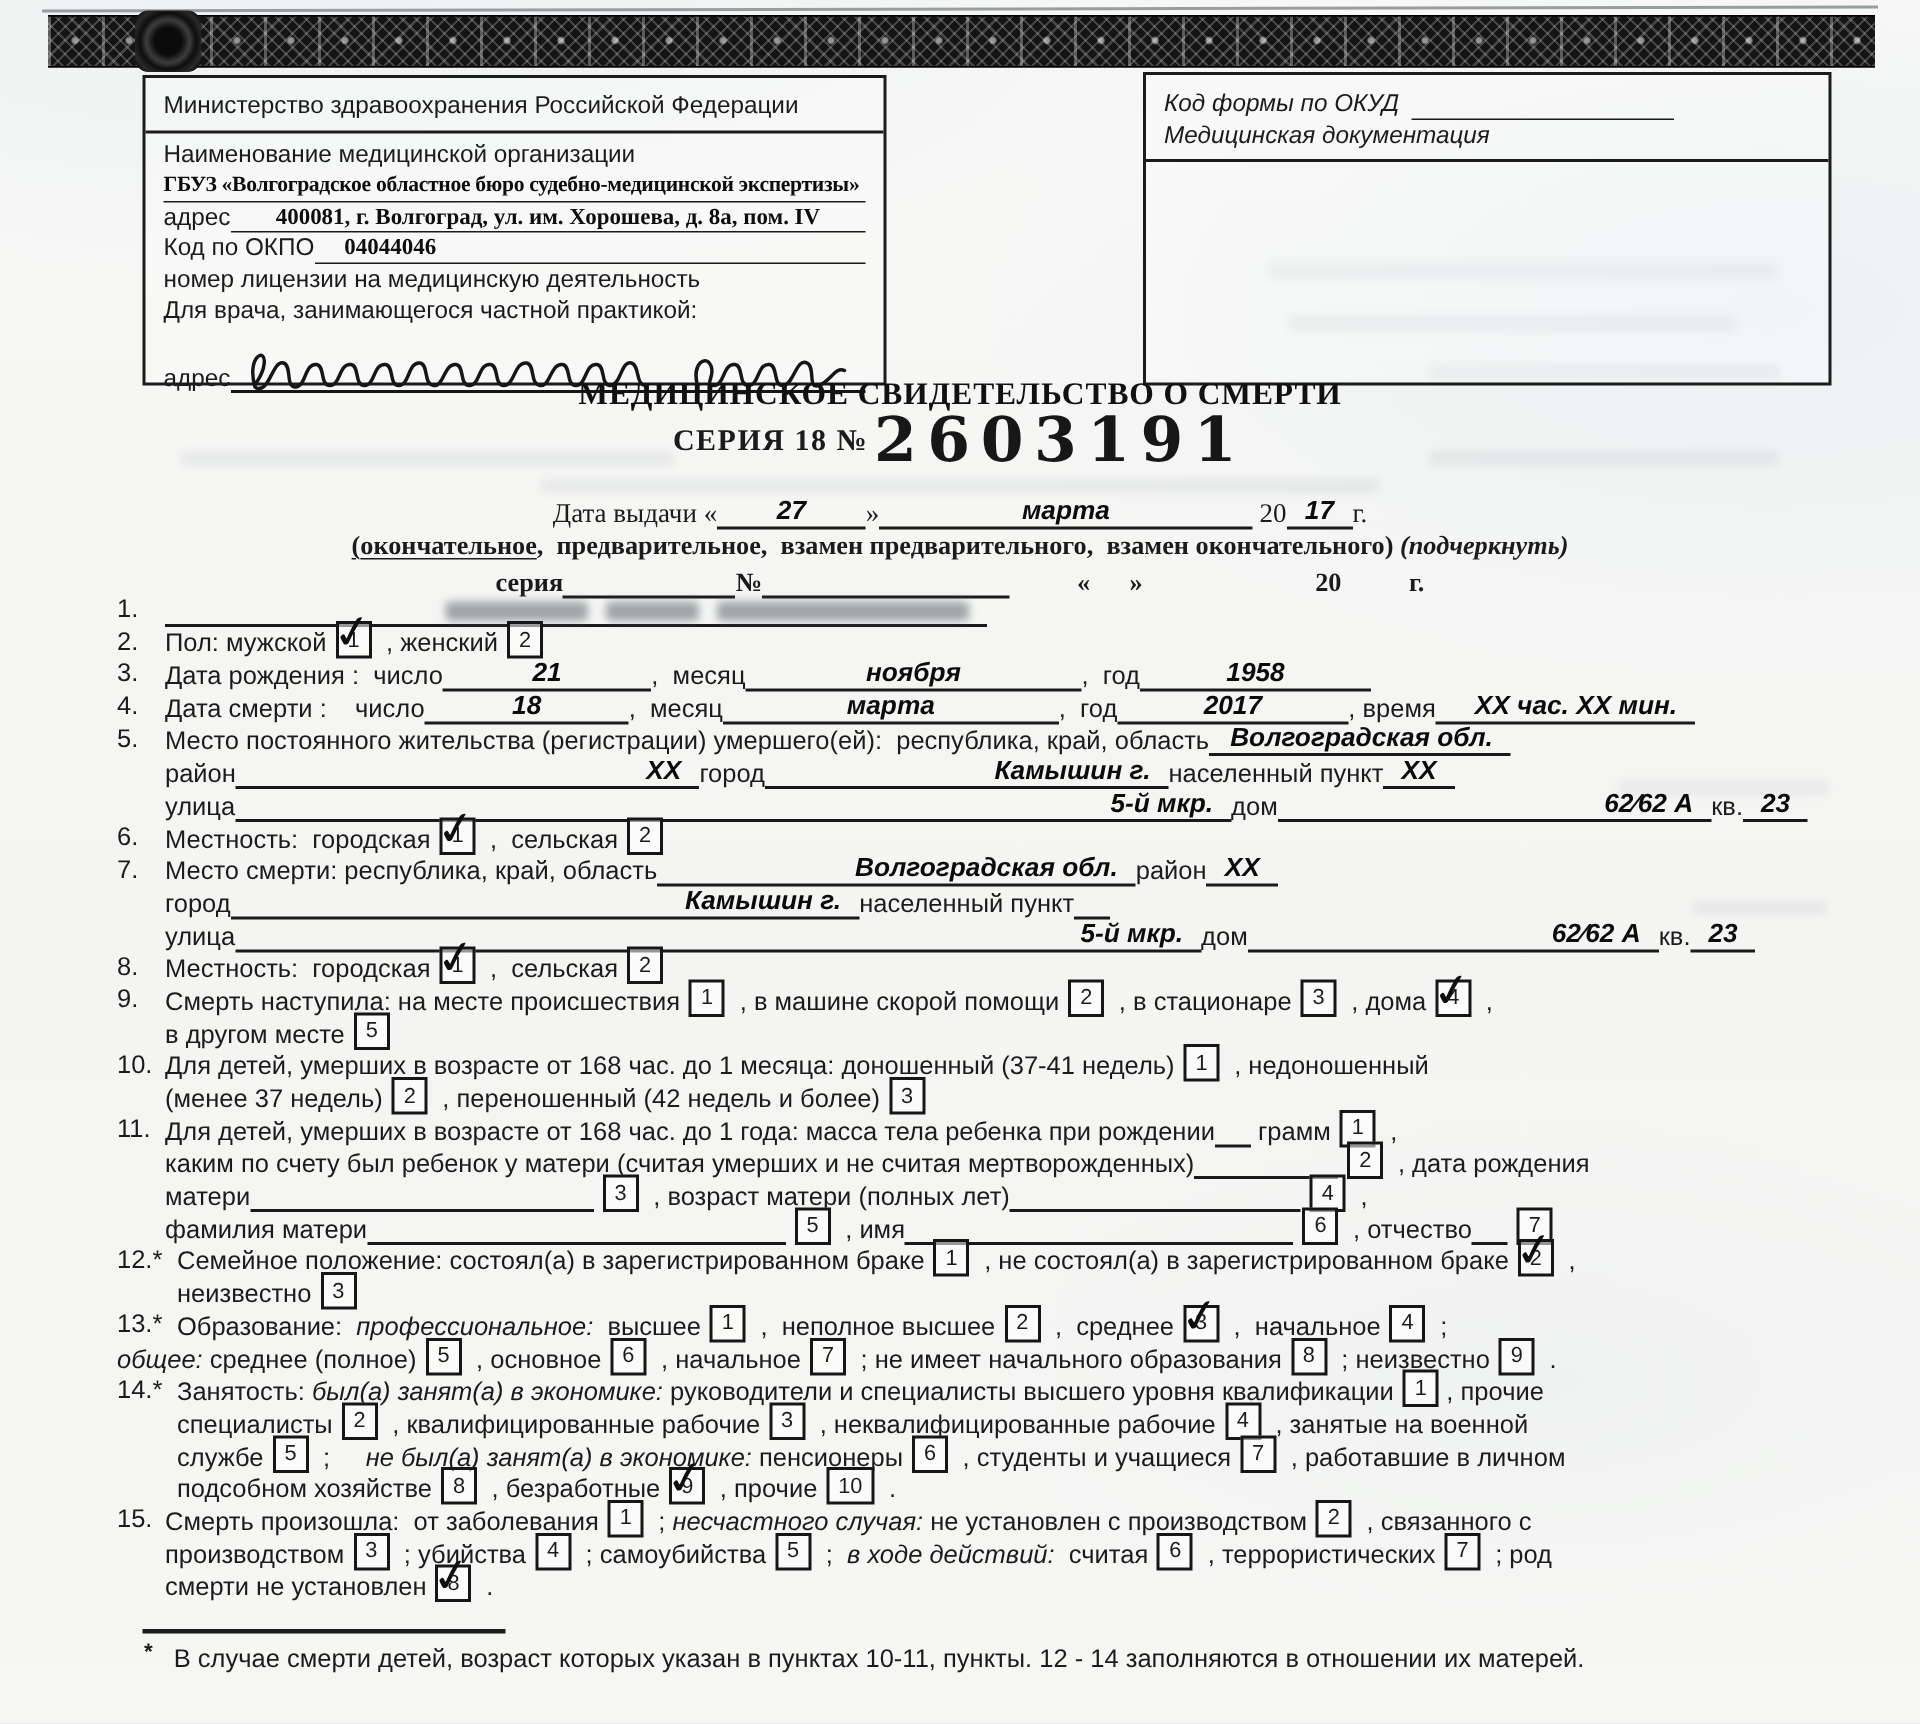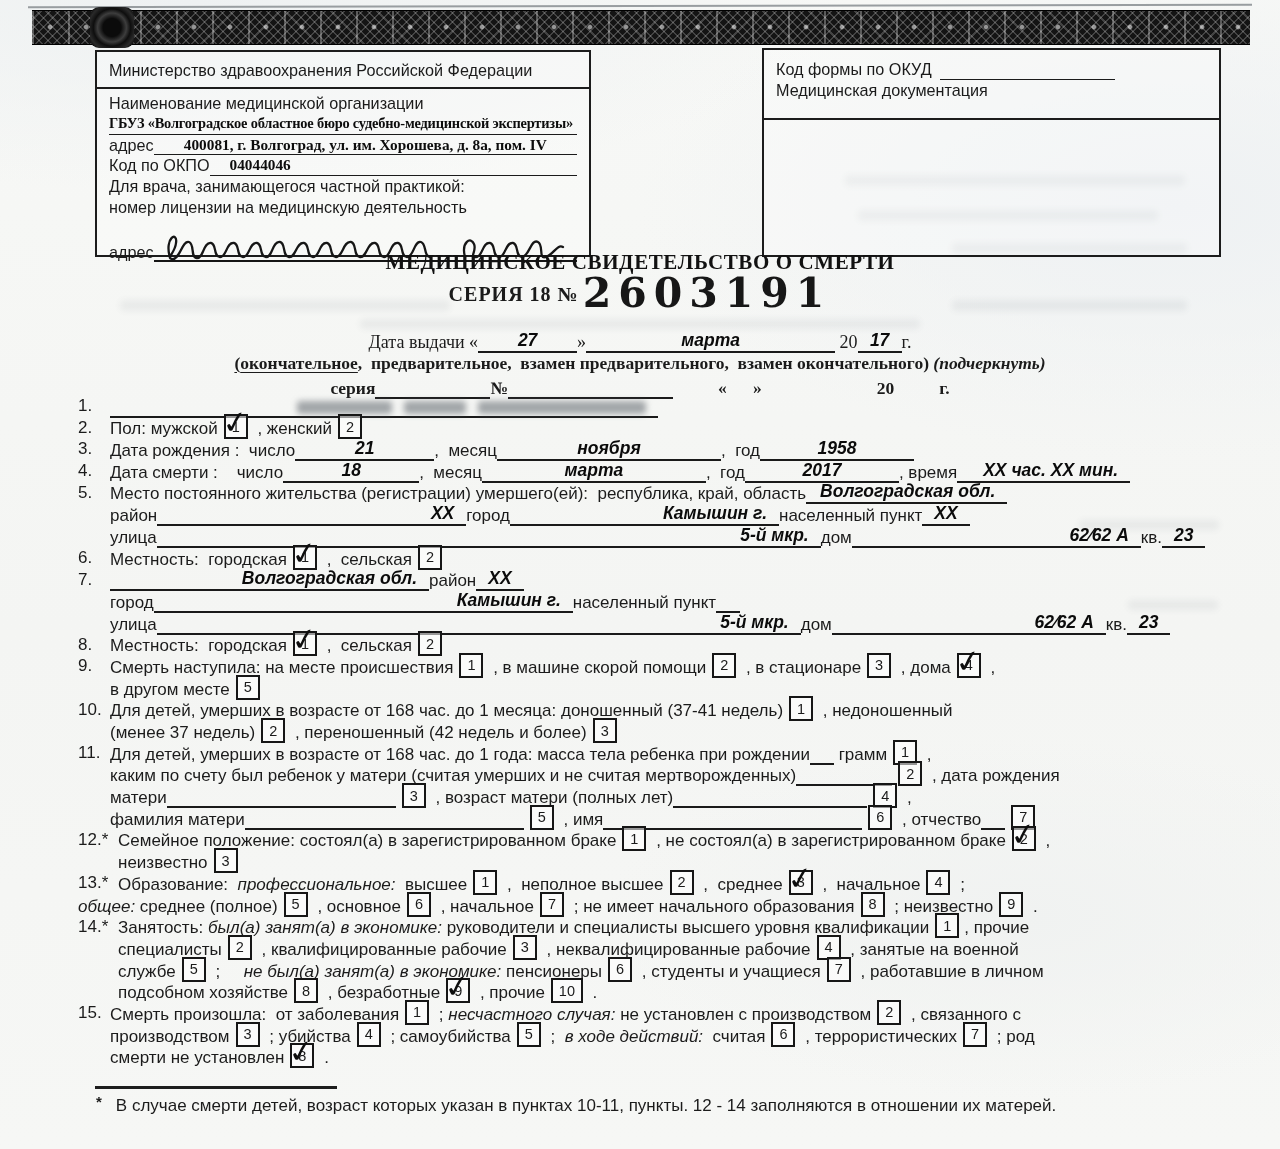--- a/index.html
+++ b/index.html
@@ -31,21 +31,21 @@
   .sv{font-family:"Liberation Serif",serif;font-weight:bold;font-size:15.3px;color:#0d0d0d;}
   .orgname{font-family:"Liberation Serif",serif;font-weight:bold;font-size:14.4px;letter-spacing:-.2px;
     border-bottom:1.6px solid #1b1b1b;padding-bottom:1px;color:#0d0d0d;white-space:nowrap;}
   .lf{display:flex;align-items:flex-end;white-space:pre;}
   .ub{border-bottom:1.8px solid #1b1b1b;}
   .g{flex:1 1 auto;}
   .addr2{display:flex;align-items:flex-end;margin-top:8px;}
   .addr2 .scr{position:relative;border-bottom:2px solid #151515;height:34px;}
   .addr2 svg{position:absolute;left:6px;bottom:-5px;}
   .boxr{position:absolute;left:762px;top:48px;width:455px;height:205px;border:2.5px solid #1c1c1c;font-size:16.2px;background:rgba(255,255,255,.25);}
-  .boxr .top{padding:9px 12px 17px;border-bottom:2.5px solid #1c1c1c;line-height:1.3;}
+  .boxr .top{padding:9px 12px 5px;border-bottom:2.5px solid #1c1c1c;line-height:1.3;font-style:italic;}
   .boxr .bot{padding:8px 12px;line-height:1.3;}
   .gap{height:18px;}
   
   .title{position:absolute;top:250px;left:0;width:100%;text-align:center;font-family:"Liberation Serif",serif;
     font-weight:bold;font-size:21px;letter-spacing:.6px;color:#111;}
   .seriesline{position:absolute;top:276px;left:0;width:100%;display:flex;justify-content:center;align-items:flex-end;}
   .serlabel{font-family:"Liberation Serif",serif;font-weight:bold;font-size:20px;letter-spacing:1px;padding-bottom:5px;}
   .stamp{font-family:"DejaVu Serif",serif;font-weight:bold;font-size:41px;letter-spacing:7px;line-height:.85;color:#171717;margin-left:4px;}
   .issue{position:absolute;top:330px;left:0;width:100%;display:flex;justify-content:center;align-items:flex-end;
     font-family:"Liberation Serif",serif;font-size:18px;white-space:pre;}
@@ -102,22 +102,22 @@
       <div class="bline">Наименование медицинской организации</div>
       <div class="bline orgname">ГБУЗ «Волгоградское областное бюро судебно-медицинской экспертизы»</div>
       <div class="bline lf">
         <span class="t">адрес</span>
         <span class="ub g sv" style="text-align:center;">400081, г. Волгоград, ул. им. Хорошева, д. 8а, пом. IV</span>
       </div>
       <div class="bline lf">
         <span class="t">Код по ОКПО</span>
         <span class="ub g sv" style="padding-left:20px;">04044046</span>
       </div>
+      <div class="bline">номер лицензии на медицинскую деятельность</div>
       <div class="bline">Для врача, занимающегося частной практикой:</div>
-      <div class="bline">номер лицензии на медицинскую деятельность</div>
       <div class="addr2">
         <span>адрес</span>
         <span class="scr g">
           <svg width="440" height="36" viewBox="0 0 440 36">
             <path d="M10 29 C4 8 18 2 16 14 C15 24 6 29 12 30 C20 31 22 11 29 13 C35 15 30 29 37 29 C44 29 43 13 51 14 C57 15 53 28 60 28 C67 28 66 13 74 14 C80 15 76 28 83 28 C90 28 89 13 97 14 C103 15 99 28 106 28 C113 28 112 12 120 13 C126 14 122 27 129 28 C136 29 136 13 144 14 C150 15 146 28 153 28 C160 28 159 13 167 14 C173 15 169 28 176 28 C183 28 183 12 191 13 C197 14 193 27 200 28 C207 29 207 13 215 14 C221 15 217 28 224 28 C231 28 230 13 238 14 C244 15 240 28 247 28 C254 28 254 11 261 13 C267 15 263 28 271 28" stroke="#161616" stroke-width="2.3" fill="none" stroke-linecap="round"></path>
             <path d="M305 28 C301 13 311 7 314 15 C317 22 309 28 316 28 C323 28 322 13 330 14 C336 15 332 28 339 28 C346 28 345 13 353 14 C359 15 355 28 362 28 C369 28 371 9 378 13 C384 16 378 31 386 28 C394 25 397 15 403 18" stroke="#161616" stroke-width="2.3" fill="none" stroke-linecap="round"></path>
           </svg>
         </span>
       </div>
     </div>
@@ -238,20 +238,21 @@
         <span class="t">Местность:  городская</span>
         <span class="cb ck">1</span>
         <span class="t"> ,  сельская</span>
         <span class="cb">2</span>
       </div>
     </div>
 
     <div class="item">
       <span class="num">7.</span>
       <div class="ln">
+        <span class="t">Место смерти: республика, край, область</span>
         <span class="f fl" style="width:295px;">Волгоградская обл.</span>
         <span class="t">район</span>
         <span class="f fl g">ХХ</span>
       </div>
       <div class="ln">
         <span class="t">город</span>
         <span class="f fl" style="width:395px;">Камышин г.</span>
         <span class="t">населенный пункт</span>
         <span class="f fl g"></span>
       </div>

